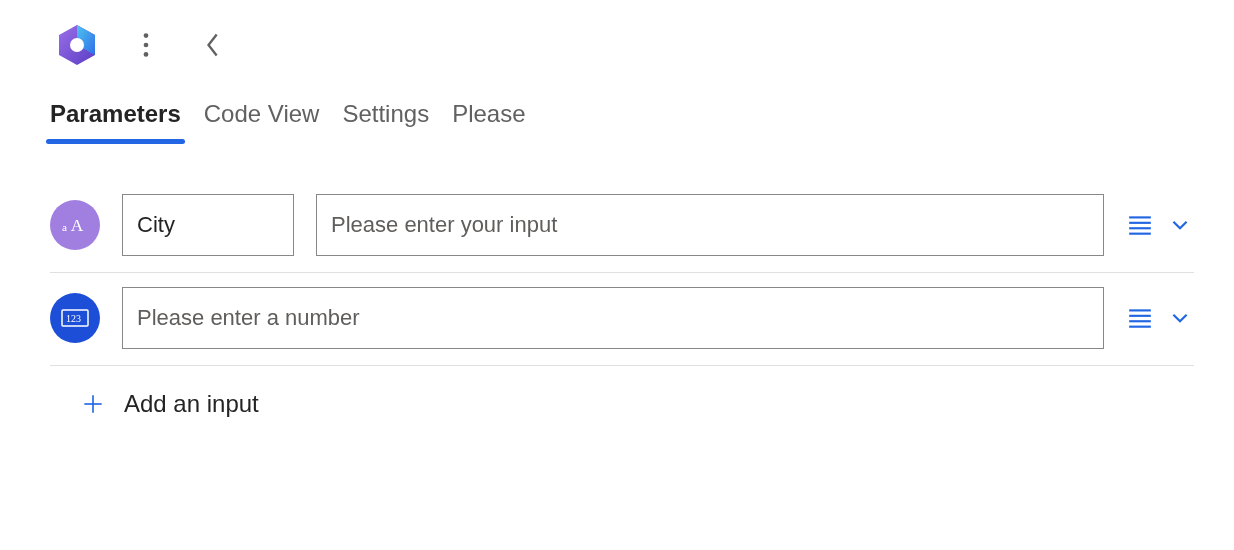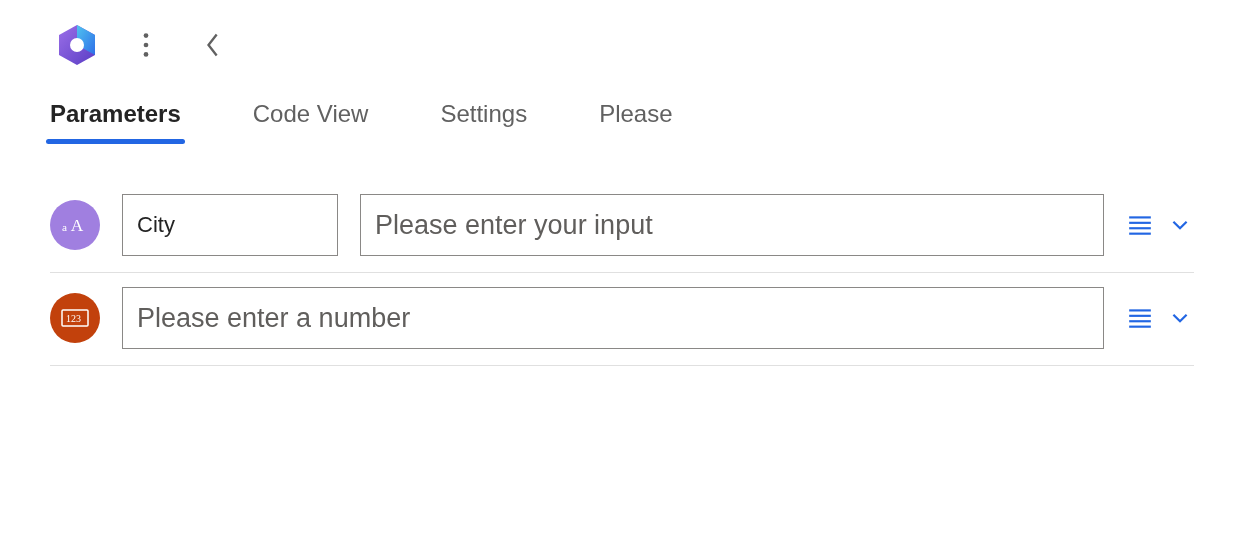--- a/index.html
+++ b/index.html
@@ -35,21 +35,21 @@
   .icon-btn {
     background: none; border: none; cursor: pointer; padding: 0;
     display: flex; align-items: center; justify-content: center;
     width: 28px; height: 28px;
     color: #424242;
   }
 
   
   .tabs {
     display: flex;
-    gap: 72px;
+    gap: 23px;
     padding: 20px 50px 0 50px;
   }
   .tab {
     font-size: 24px;
     font-weight: 400;
     color: #616161;
     cursor: pointer;
     padding-bottom: 14px;
     position: relative;
   }
@@ -79,37 +79,37 @@
     border-bottom: 1px solid #e0e0e0;
   }
   .type-badge {
     width: 50px; height: 50px;
     border-radius: 50%;
     display: flex; align-items: center; justify-content: center;
     color: #fff;
     flex-shrink: 0;
   }
   .text-badge { background: #A07FE0; }
-  .num-badge  { background: #c2410c; justify-content: center; }
+  .num-badge  { background: #1d4ed8; justify-content: center; }
   .name-input {
-    width: 216px;
+    width: 172px;
     height: 62px;
     border: 1px solid #8A8886;
     padding: 0 14px;
     font-size: 22px;
     font-family: inherit;
     color: #242424;
     background: #fff;
   }
   .value-input {
     flex: 1;
     height: 62px;
     border: 1px solid #8A8886;
     padding: 0 14px;
-    font-size: 27px;
+    font-size: 22px;
     font-family: inherit;
     color: #242424;
     background: #fff;
   }
   .value-input::placeholder,
   .name-input::placeholder { color: #605e5c; }
   .row-actions {
     display: flex;
     align-items: center;
     gap: 12px;
@@ -234,14 +234,21 @@
         </svg>
       </button>
       <button class="icon-btn">
         <svg class="chev-down" viewBox="0 0 20 20" fill="none" stroke="#2266E3" stroke-width="2">
           <polyline points="4,7 10,13 16,7"></polyline>
         </svg>
       </button>
     </div>
   </div>
 
+  <div class="add-input">
+    <svg class="plus-icon" width="26" height="26" viewBox="0 0 24 24" fill="none" stroke="#2266E3" stroke-width="1.5">
+      <line x1="12" y1="4" x2="12" y2="20"></line>
+      <line x1="4" y1="12" x2="20" y2="12"></line>
+    </svg>
+    <span>Add an input</span>
+  </div>
 
 </div>
 
 </body></html>

